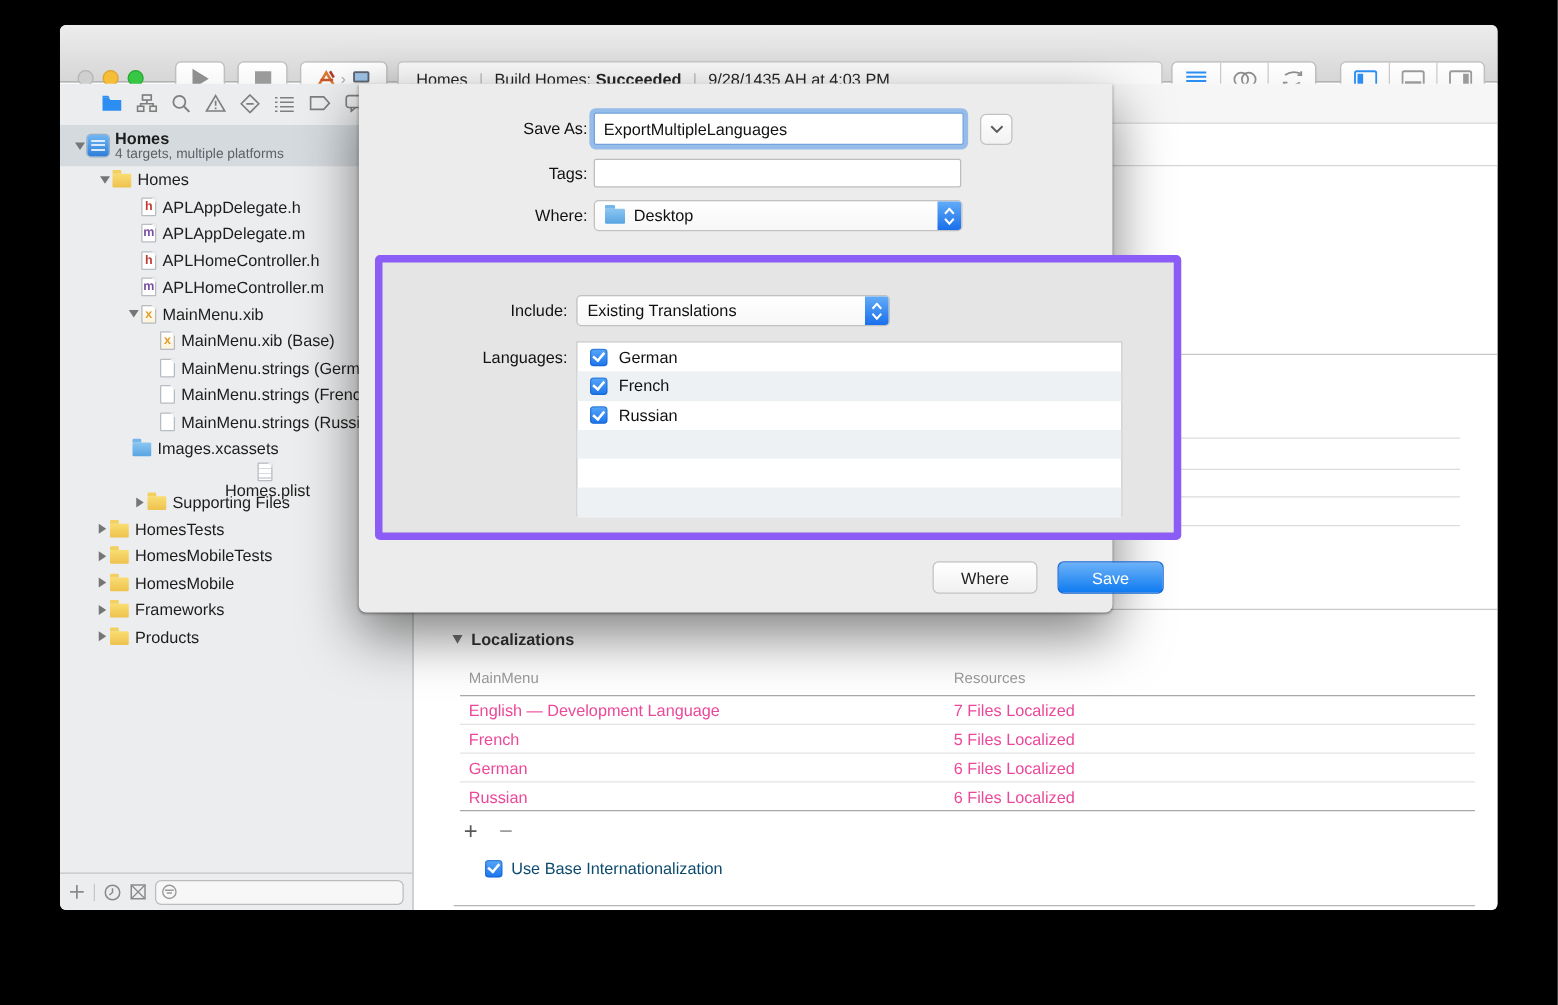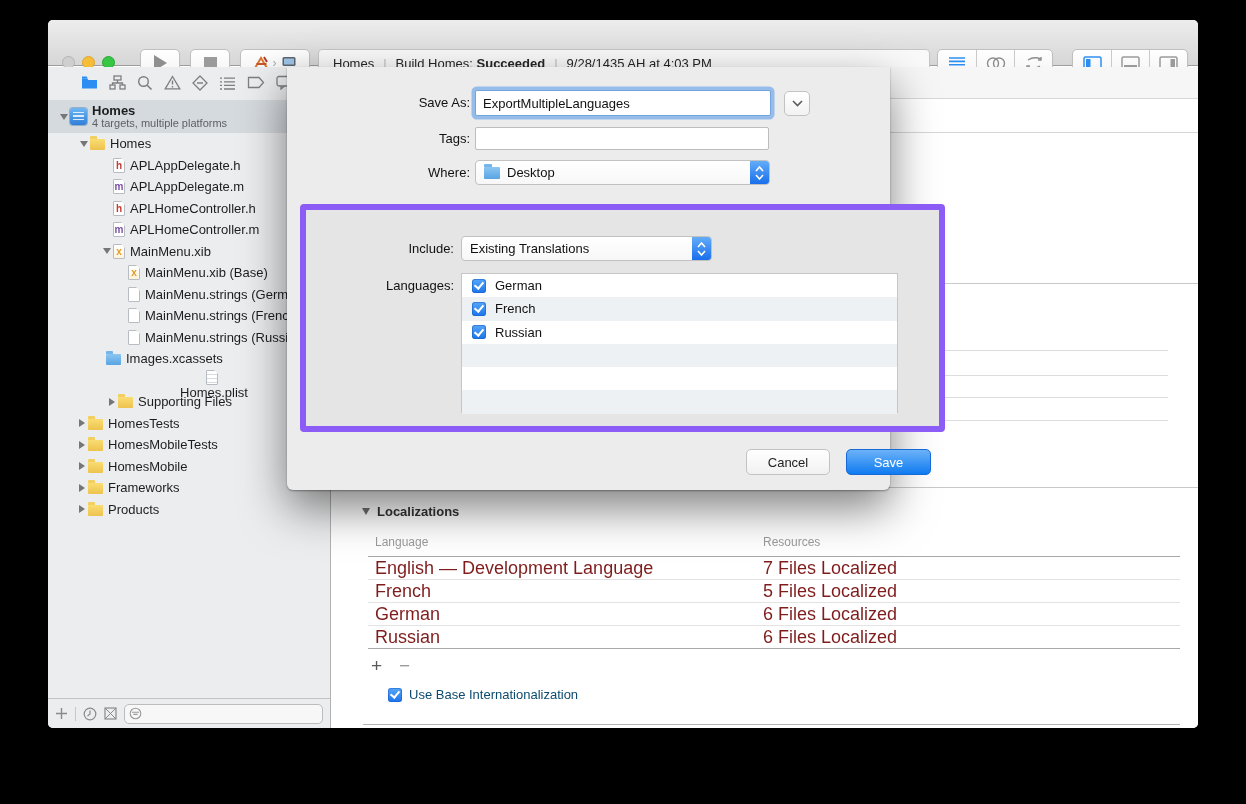--- a/index.html
+++ b/index.html
@@ -69,21 +69,21 @@
   
   .editor{flex:1;position:relative;background:#fff;overflow:hidden;}
   .jstrip1{position:absolute;left:0;right:0;top:0;height:32px;background:#f6f6f6;border-bottom:1px solid #d7d7d7;}
   .jstrip2{position:absolute;left:0;right:0;top:33px;height:33px;background:#fff;border-bottom:1px solid #d7d7d7;}
   .bgline{position:absolute;height:1px;background:#dcdcdc;}
   .loc{position:absolute;left:37px;right:18px;top:437px;}
   .loctitle{display:flex;align-items:center;font-size:13px;font-weight:bold;color:#333;gap:7px;}
   .loctitle i{width:0;height:0;border-top:7px solid #6f6f6f;border-left:4.5px solid transparent;border-right:4.5px solid transparent;margin-left:-6px;}
   .lochead{position:absolute;top:31px;left:0;right:0;height:22px;font-size:12px;color:#9b9b9b;border-bottom:1px solid #a8a8a8;}
   .lochead .c2,.locrow .c2{position:absolute;left:395px;}
-  .locrows{position:absolute;top:53px;left:0;right:0;font-size:18px;color:#7f1d1d;}
+  .locrows{position:absolute;top:53px;left:0;right:0;font-size:13px;color:#ec4899;}
   .locrow{height:23px;line-height:23px;position:relative;border-bottom:1px solid #e3e3e3;}
   .locrow:last-child{border-bottom:1px solid #a8a8a8;}
   .locrow .c1{padding-left:7px;}
   .pmrow{position:absolute;top:151px;left:3px;font-size:19px;color:#585858;display:flex;gap:17px;}
   .pmrow span{cursor:default;}
   .basechk{position:absolute;top:183px;left:20px;display:flex;align-items:center;gap:7px;font-size:13px;color:#0c4a6e;}
   .botline{position:absolute;left:32px;right:18px;top:657px;height:1px;background:#b5b5b5;}
   
   .chk{width:14px;height:14px;border-radius:3px;background:linear-gradient(#57a7f8,#1b74ec);
     box-shadow:inset 0 0 0 1px rgba(20,90,190,.5);position:relative;flex:none;}
@@ -401,21 +401,21 @@
       <div class="bgline" style="top:330px;left:37px;right:30px;"></div>
       <div class="bgline" style="top:353px;left:37px;right:30px;"></div>
       <div class="bgline" style="top:420px;left:37px;right:0;background:#c9c9c9;"></div>
 
       <div class="loc">
         <div class="loctitle">
           <i></i>
           <span>Localizations</span>
         </div>
         <div class="lochead">
-          <span class="c1" style="padding-left:7px;">Language</span>
+          <span class="c1" style="padding-left:7px;">MainMenu</span>
           <span class="c2">Resources</span>
         </div>
         <div class="locrows">
           <div class="locrow">
             <span class="c1">English — Development Language</span>
             <span class="c2">7 Files Localized</span>
           </div>
           <div class="locrow">
             <span class="c1">French</span>
             <span class="c2">5 Files Localized</span>
@@ -496,17 +496,17 @@
         <div class="lrow">
           <span class="chk"></span>
           <span>Russian</span>
         </div>
         <div class="lrow"></div>
         <div class="lrow"></div>
         <div class="lrow"></div>
       </div>
     </div>
 
-    <div class="btn cancel">Cancel</div>
+    <div class="btn cancel">Where</div>
     <div class="btn save">Save</div>
   </div>
 
 </div>
 
 </body></html>

